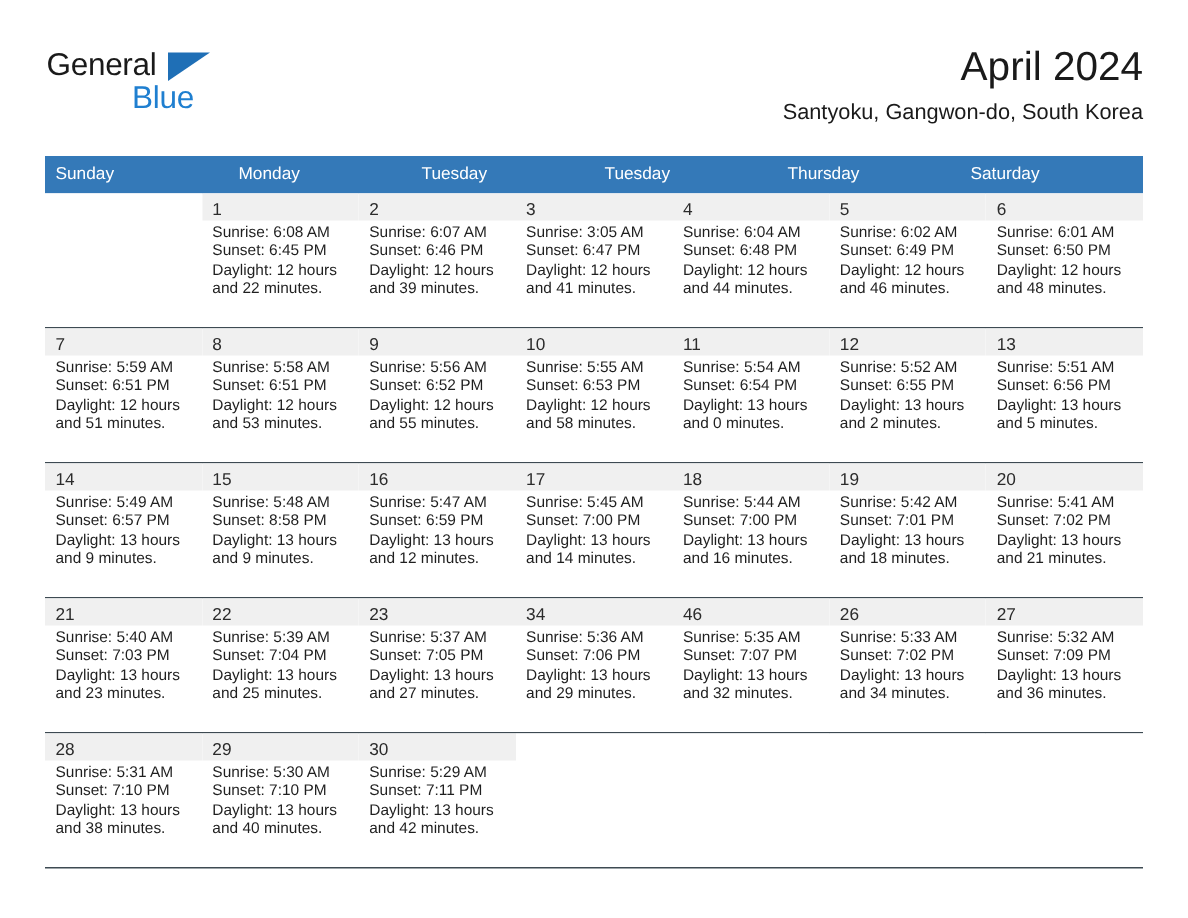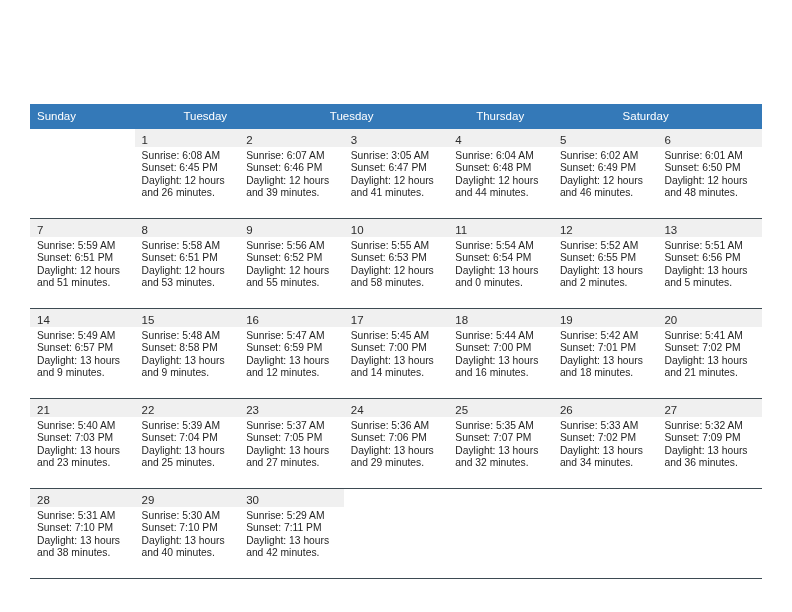--- a/index.html
+++ b/index.html
@@ -160,43 +160,58 @@
   .bottom-rule {
     width: 100%;
     border-top: 1.2px solid #3d4a52;
   }
 </style>
 </head>
 <body>
 
 <div class="page">
 
+  <div class="header">
+
+    <div class="logo">
+      <span class="logo-general">General</span>
+      <span class="logo-triangle"></span>
+      <span class="logo-blue">Blue</span>
+    </div>
+
+    <div class="title-block">
+      <div class="cal-title">April 2024</div>
+      <div class="cal-subtitle">Santyoku, Gangwon-do, South Korea</div>
+    </div>
+
+  </div>
 
   <div class="calendar">
 
     <div class="weekdays">
       <div class="weekday">Sunday</div>
+      <div class="weekday">Monday</div>
       <div class="weekday">Tuesday</div>
       <div class="weekday">Tuesday</div>
       <div class="weekday">Thursday</div>
       <div class="weekday">Saturday</div>
     </div>
 
     <div id="weeks-container">
         <div class="week first">
           <div class="day empty">
             <div class="daynum-band"><span class="daynum"></span></div>
           </div>
           <div class="day">
             <div class="daynum-band"><span class="daynum">1</span></div>
             <div class="day-info">
               <div>Sunrise: 6:08 AM</div>
               <div>Sunset: 6:45 PM</div>
               <div>Daylight: 12 hours</div>
-              <div>and 26 minutes.</div>
+              <div>and 22 minutes.</div>
             </div>
           </div>
           <div class="day">
             <div class="daynum-band"><span class="daynum">2</span></div>
             <div class="day-info">
               <div>Sunrise: 6:07 AM</div>
               <div>Sunset: 6:46 PM</div>
               <div>Daylight: 12 hours</div>
               <div>and 39 minutes.</div>
             </div>
@@ -390,30 +405,30 @@
           <div class="day">
             <div class="daynum-band"><span class="daynum">23</span></div>
             <div class="day-info">
               <div>Sunrise: 5:37 AM</div>
               <div>Sunset: 7:05 PM</div>
               <div>Daylight: 13 hours</div>
               <div>and 27 minutes.</div>
             </div>
           </div>
           <div class="day">
-            <div class="daynum-band"><span class="daynum">24</span></div>
+            <div class="daynum-band"><span class="daynum">34</span></div>
             <div class="day-info">
               <div>Sunrise: 5:36 AM</div>
               <div>Sunset: 7:06 PM</div>
               <div>Daylight: 13 hours</div>
               <div>and 29 minutes.</div>
             </div>
           </div>
           <div class="day">
-            <div class="daynum-band"><span class="daynum">25</span></div>
+            <div class="daynum-band"><span class="daynum">46</span></div>
             <div class="day-info">
               <div>Sunrise: 5:35 AM</div>
               <div>Sunset: 7:07 PM</div>
               <div>Daylight: 13 hours</div>
               <div>and 32 minutes.</div>
             </div>
           </div>
           <div class="day">
             <div class="daynum-band"><span class="daynum">26</span></div>
             <div class="day-info">

